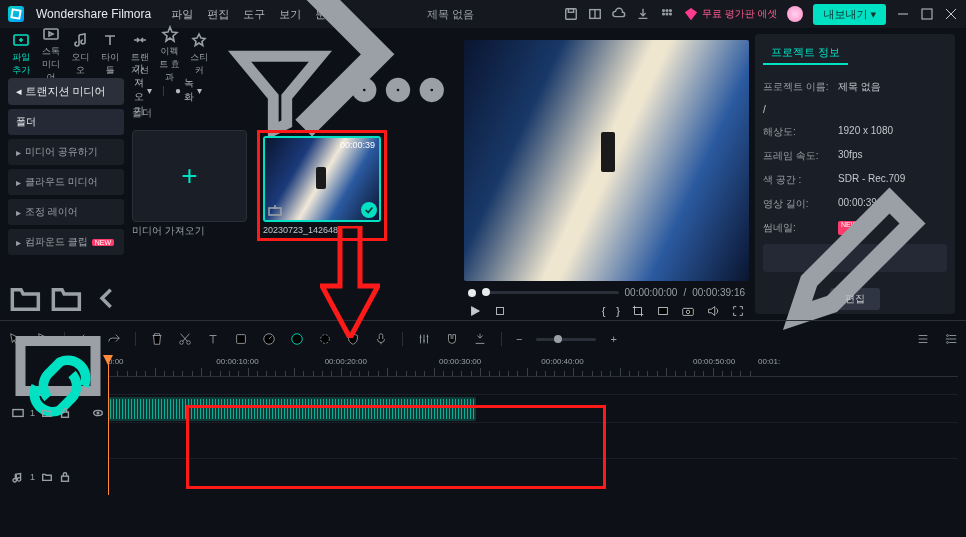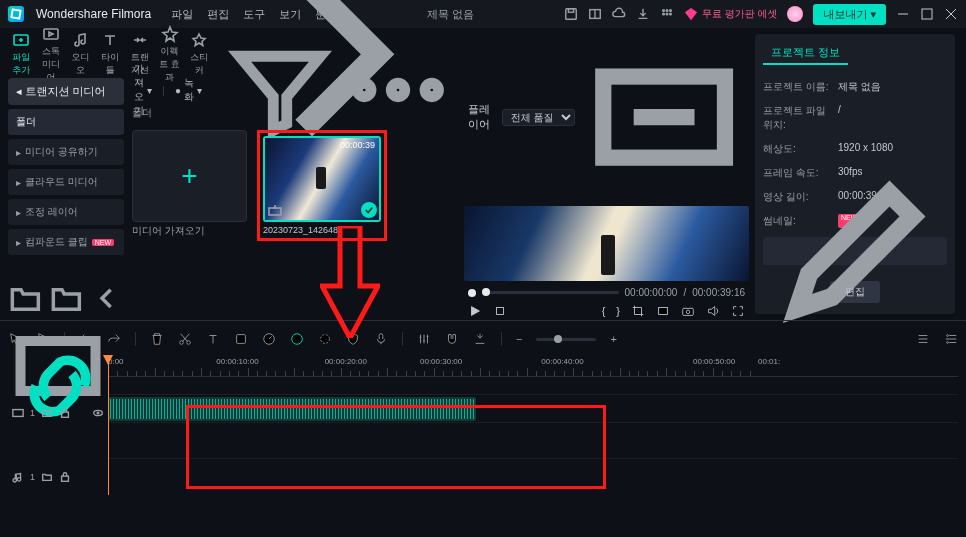--- a/index.html
+++ b/index.html
@@ -280,28 +280,20 @@
               </div>
             </div>
             <div class="clip-name">20230723_142648</div>
           </div>
         </div>
       </div>
     </div>
   </div>
 
   <div class="preview-col">
-    <div class="preview-top">
-      <span>플레이어</span>
-      <select><option>전체 품질</option></select>
-      <svg class="ico preview-fit" viewBox="0 0 16 16">
-          <rect x="2" y="4" width="12" height="8"></rect>
-          <path d="M5 8h6"></path>
-        </svg>
-    </div>
     <div class="preview-frame"></div>
     <div class="preview-scrubrow">
       <div style="width:8px;height:8px;border-radius:50%;background:#e8eaed"></div>
       <div class="scrub">
           <div class="scrub-dot"></div>
         </div>
       <span>00:00:00:00</span>
       <span>/</span>
       <span>00:00:39:16</span>
     </div>
@@ -335,30 +327,33 @@
     </div>
   </div>
 
   <div class="info-col">
     <div class="info-tab">프로젝트 정보</div>
     <div class="info-row">
         <span class="info-label">프로젝트 이름:</span>
         <span class="info-val">제목 없음</span>
       </div>
     <div class="info-row">
-        <span class="info-label">프로젝트 파일 위치:</span>
         <span class="info-val">/</span>
       </div>
     <div class="info-row">
         <span class="info-label">해상도:</span>
         <span class="info-val">1920 x 1080</span>
       </div>
     <div class="info-row">
         <span class="info-label">프레임 속도:</span>
         <span class="info-val">30fps</span>
+      </div>
+    <div class="info-row">
+        <span class="info-label">색 공간 :</span>
+        <span class="info-val">SDR - Rec.709</span>
       </div>
     <div class="info-row">
         <span class="info-label">영상 길이:</span>
         <span class="info-val">00:00:39:16</span>
       </div>
     <div class="info-row">
         <span class="info-label">썸네일:</span>
         <span class="new-badge">NEW</span>
       </div>
     <div class="thumb-box">
@@ -488,21 +483,21 @@
             <path d="M5 6V4a2 2 0 014 0v2"></path>
           </svg>
       </div>
     </div>
     <div class="tl-right">
       <div class="playhead"></div>
       <div class="ruler" id="ruler">
           <span class="ruler-mark" style="left: 0px;">0:00</span>
           <span class="ruler-mark" style="left: 108.333px;">00:00:10:00</span>
           <span class="ruler-mark" style="left: 216.667px;">00:00:20:00</span>
-          <span class="ruler-mark" style="left: 312px; text-align: right;">00:00:30:00</span>
+          <span class="ruler-mark" style="left: 331px; text-align: right;">00:00:30:00</span>
           <span class="ruler-mark" style="left: 433.333px;">00:00:40:00</span>
           <span class="ruler-mark" style="left: 557px; margin-left: 28px;">00:00:50:00</span>
           <span class="ruler-mark" style="left: 650px;">00:01:</span>
           <div class="ruler-tick" style="left: 0px; height: 8px;"></div>
           <div class="ruler-tick" style="left: 9.3px;"></div>
           <div class="ruler-tick" style="left: 18.6px;"></div>
           <div class="ruler-tick" style="left: 27.9px;"></div>
           <div class="ruler-tick" style="left: 37.2px;"></div>
           <div class="ruler-tick" style="left: 46.5px; height: 8px;"></div>
           <div class="ruler-tick" style="left: 55.8px;"></div>

